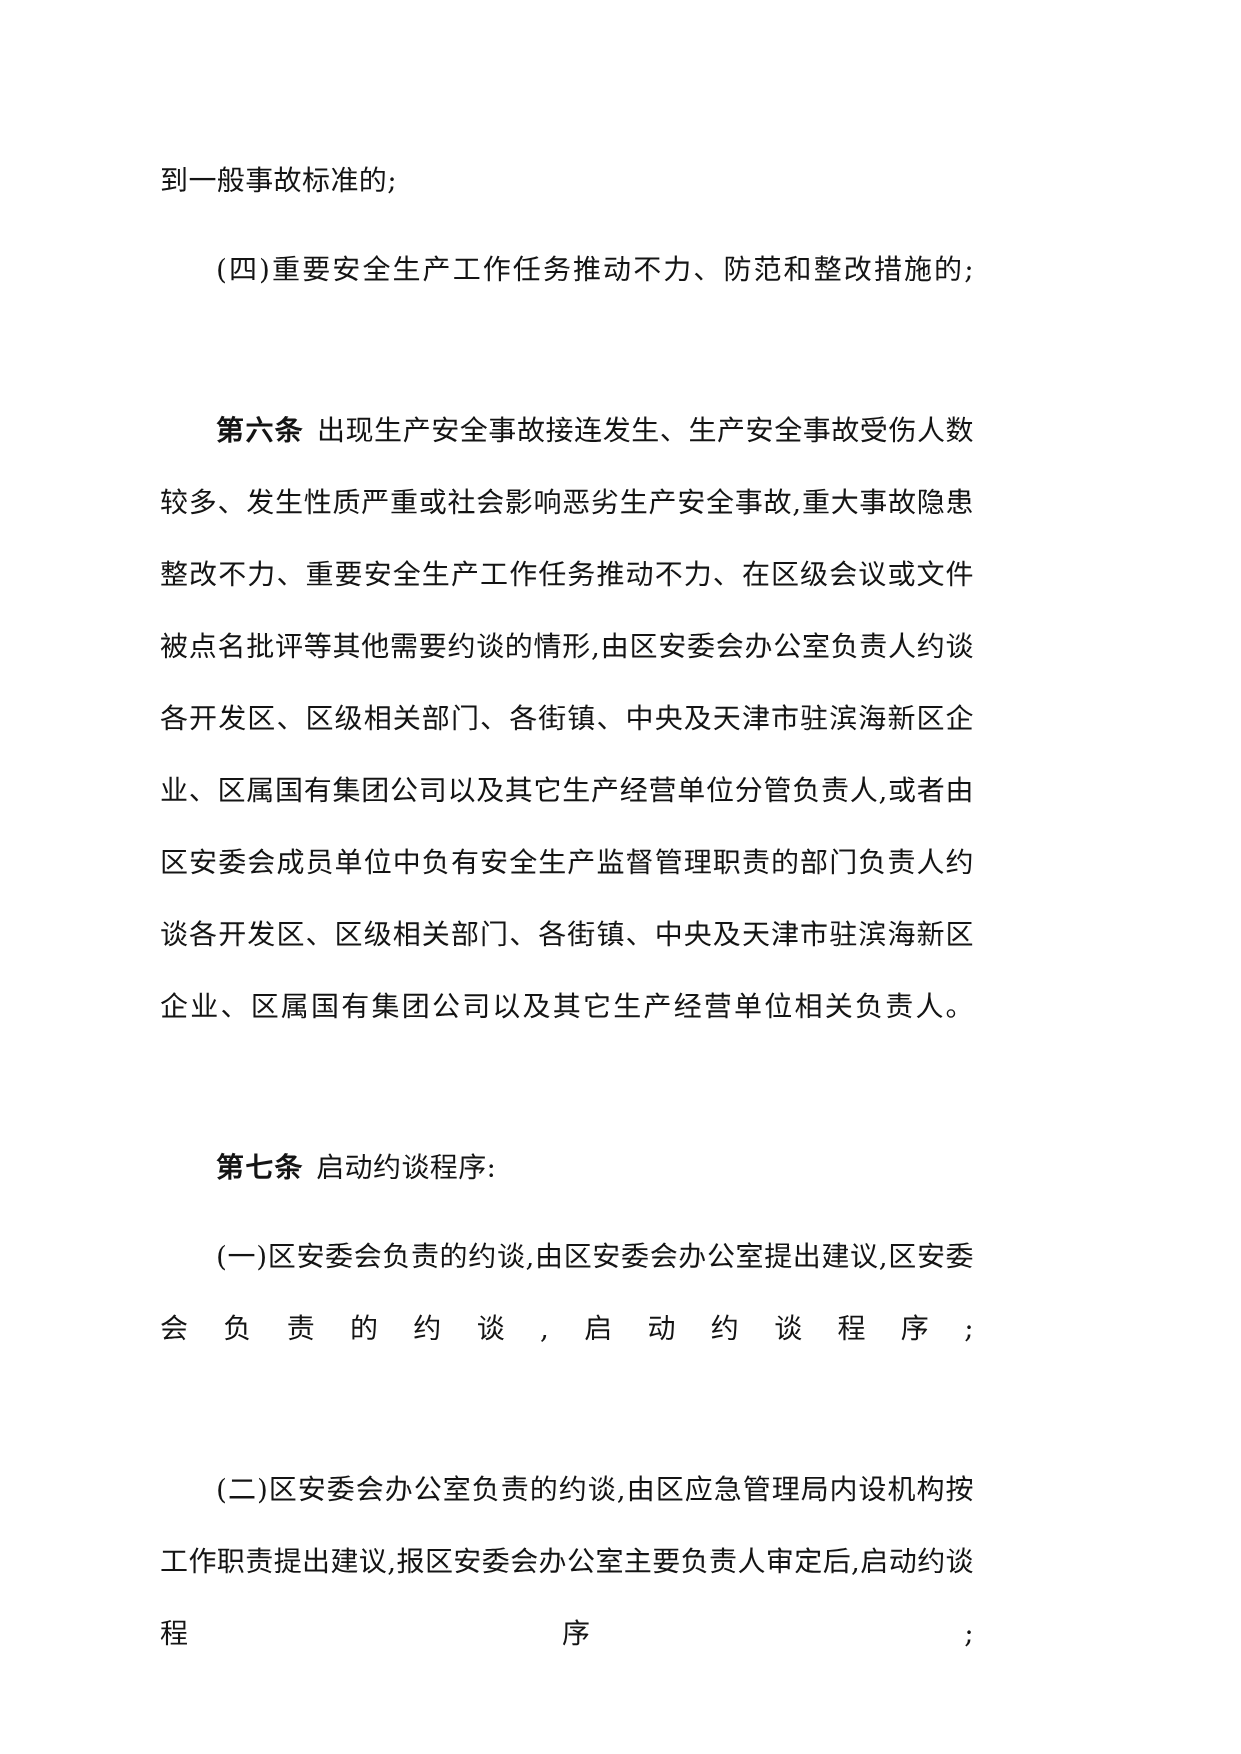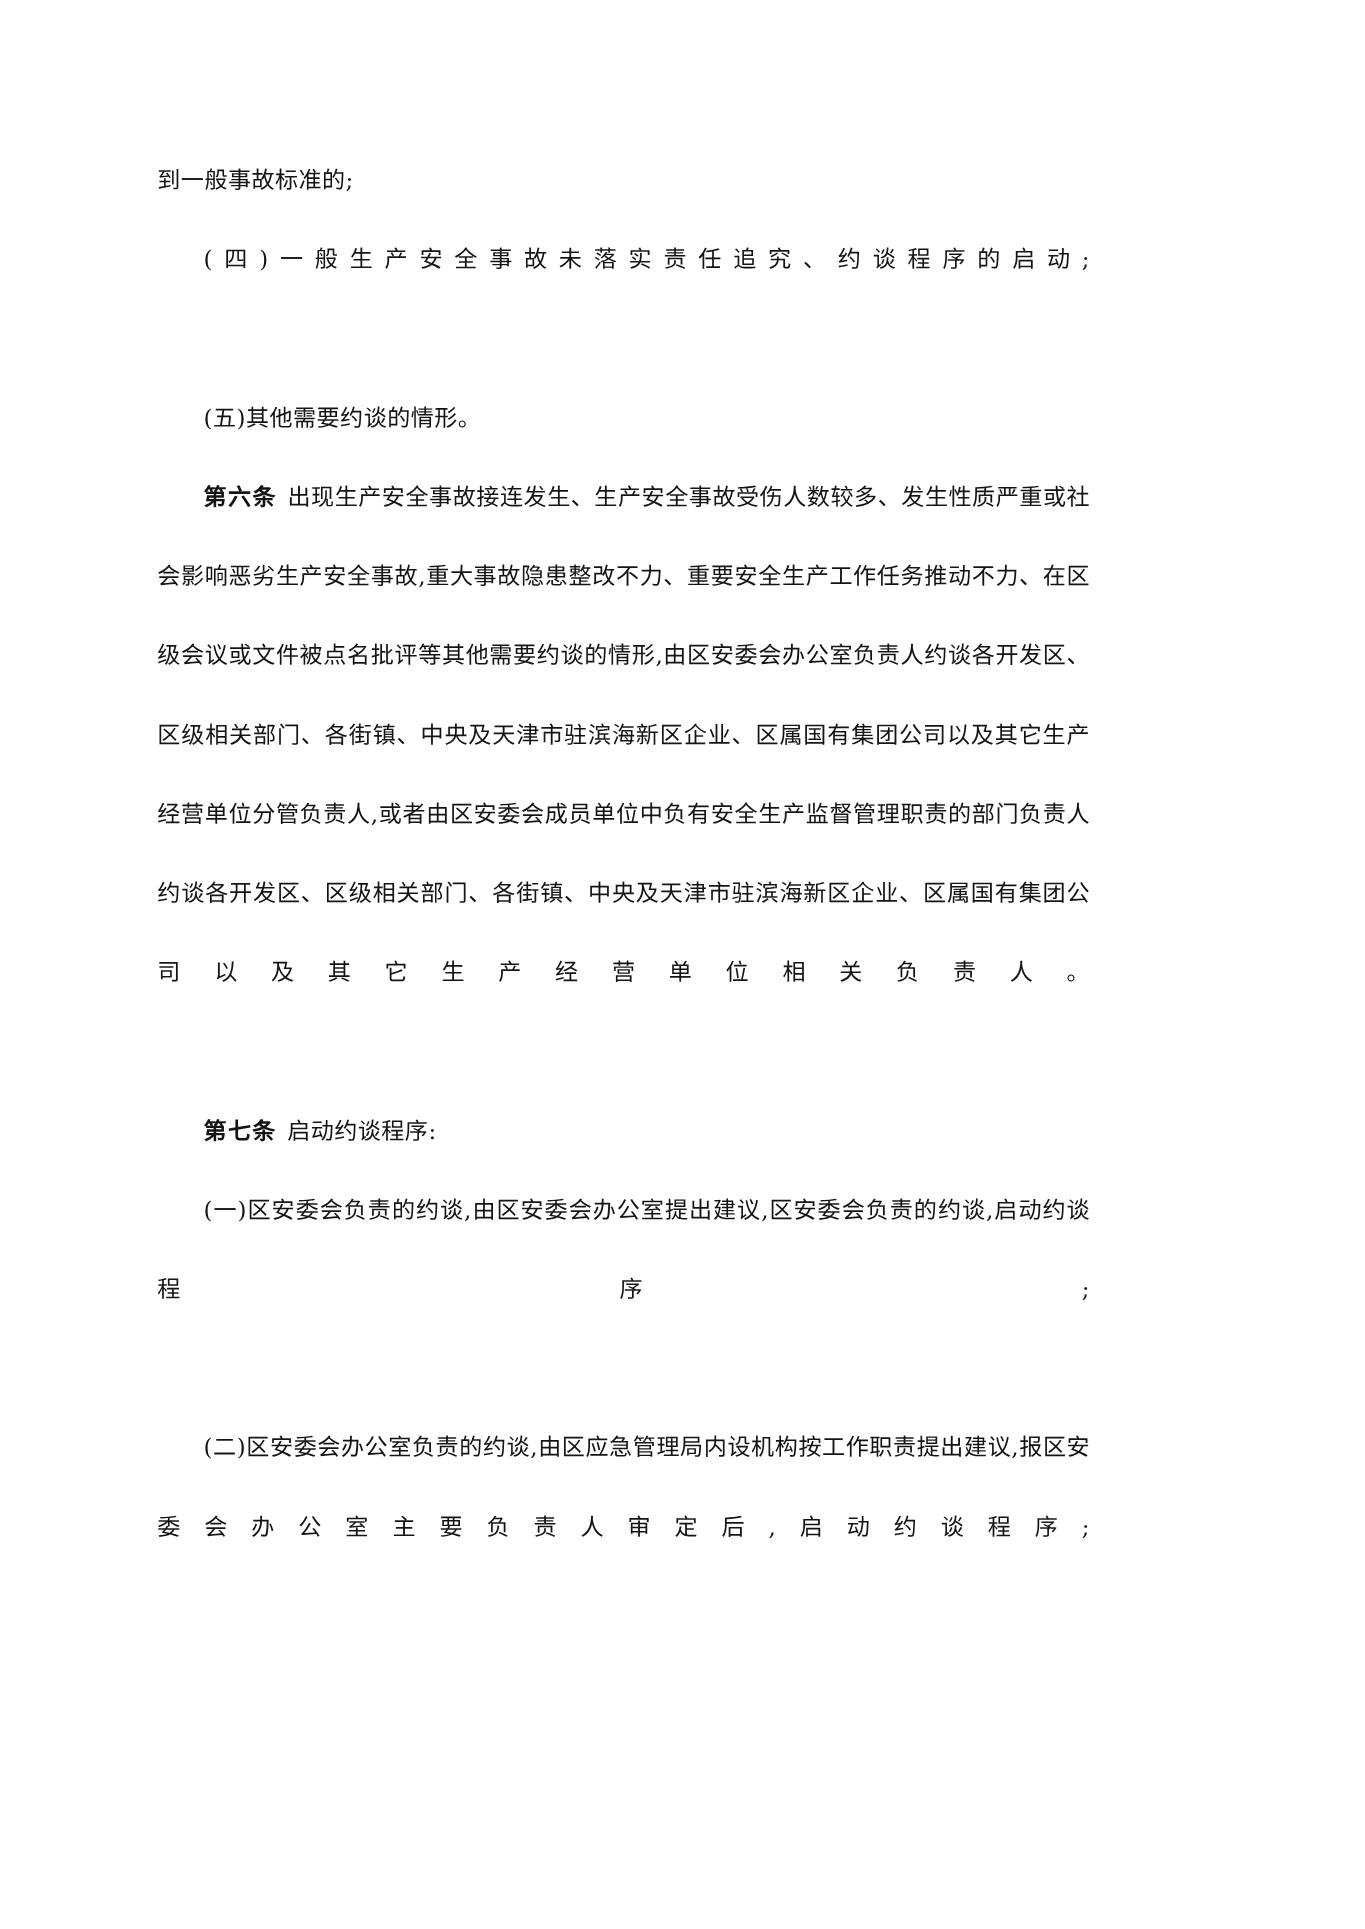--- a/index.html
+++ b/index.html
@@ -16,23 +16,23 @@
     overflow: hidden;
     box-sizing: border-box;
   }
   .text-column {
     position: absolute;
     left: 143px;
     top: 128px;
     width: 848px;
   }
   .para {
-    margin: 0;
+    margin: 17px;
     font-family: "DejaVu Serif", "Liberation Serif", serif;
-    font-size: 21px;
+    font-size: 28px;
     line-height: 72px;
     color: #141414;
     text-align: justify;
     text-justify: inter-character;
     letter-spacing: 0.4px;
     word-break: break-all;
     -webkit-font-smoothing: antialiased;
   }
   .para.indent {
     text-indent: 2em;
@@ -59,23 +59,22 @@
   }
 </style>
 </head>
 <body>
 
 <div class="page">
   <div class="text-column">
 
     <p class="para hang nostretch">到一般事故标准的;</p>
 
-    <p class="para indent">(四)一般生产安全事故未落实责任追究、约谈程序的启动;</p>
+    <p class="para indent">(四)重要安全生产工作任务推动不力、防范和整改措施的;</p>
 
-    <p class="para indent nostretch">(五)其他需要约谈的情形。</p>
 
     <p class="para indent"><span class="article-label">第六条</span><span class="article-gap"></span><span>出现生产安全事故接连发生、生产安全事故受伤人数较多、发生性质严重或社会影响恶劣生产安全事故,重大事故隐患整改不力、重要安全生产工作任务推动不力、在区级会议或文件被点名批评等其他需要约谈的情形,由区安委会办公室负责人约谈各开发区、区级相关部门、各街镇、中央及天津市驻滨海新区企业、区属国有集团公司以及其它生产经营单位分管负责人,或者由区安委会成员单位中负有安全生产监督管理职责的部门负责人约谈各开发区、区级相关部门、各街镇、中央及天津市驻滨海新区企业、区属国有集团公司以及其它生产经营单位相关负责人。</span></p>
 
     <p class="para indent nostretch"><span class="article-label">第七条</span><span class="article-gap"></span><span>启动约谈程序:</span></p>
 
     <p class="para indent">(一)区安委会负责的约谈,由区安委会办公室提出建议,区安委会负责的约谈,启动约谈程序;</p>
 
     <p class="para indent">(二)区安委会办公室负责的约谈,由区应急管理局内设机构按工作职责提出建议,报区安委会办公室主要负责人审定后,启动约谈程序;</p>
 
   </div>

